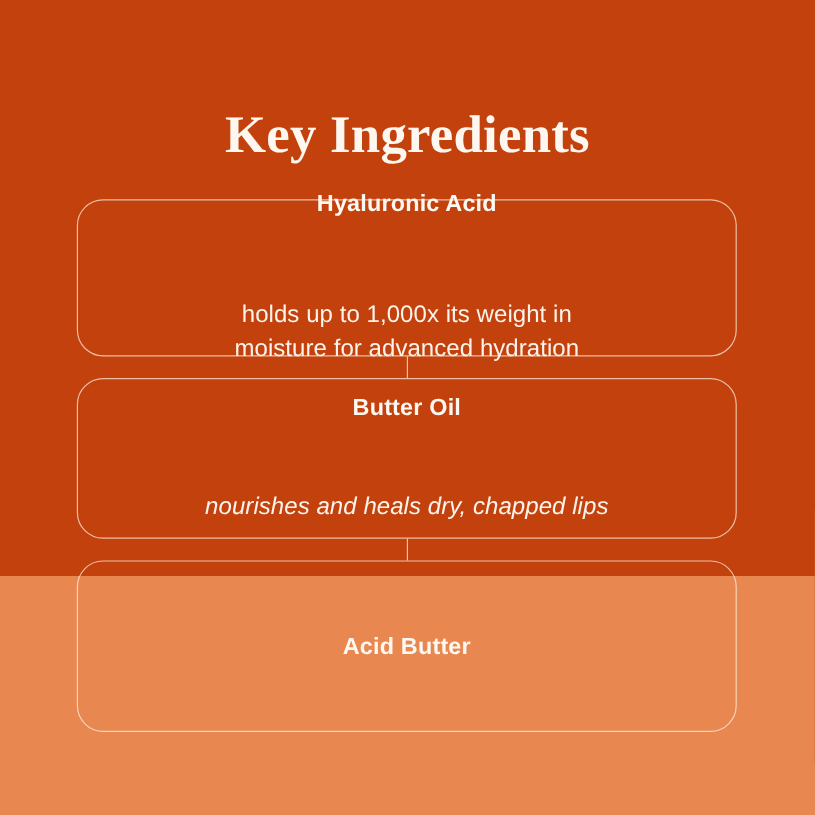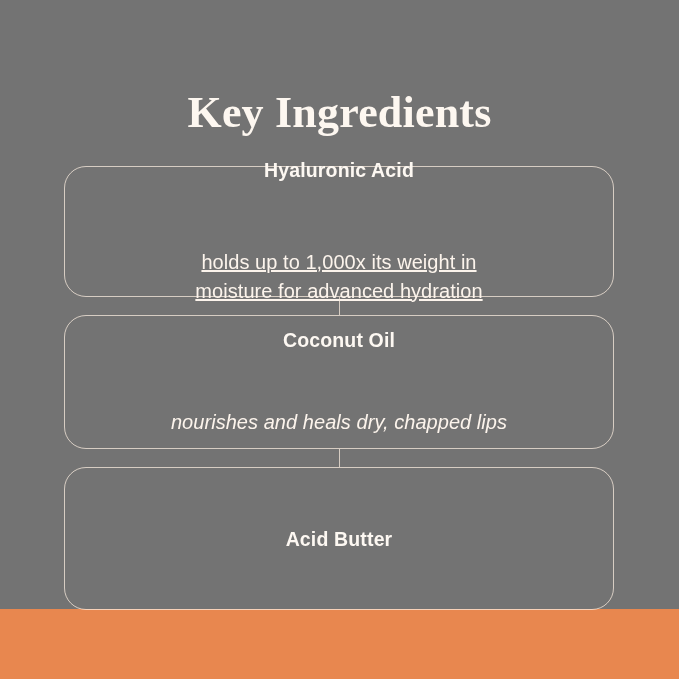--- a/index.html
+++ b/index.html
@@ -13,22 +13,22 @@
     height: 679px;
     overflow: hidden;
     background: #e8874f;
     font-family: "Liberation Sans", sans-serif;
     -webkit-font-smoothing: antialiased;
   }
 
   #infographic {
     position: relative;
     width: 679px;
-    height: 609px;
-    background: #737373;
+    height: 480px;
+    background: #c2410c;
     box-sizing: border-box;
   }
 
   
   .page-title {
     position: absolute;
     left: 0;
     top: 58px;
     width: 679px;
     text-align: center;
@@ -83,21 +83,21 @@
     font-weight: 300;
     font-size: 20px;
     line-height: 29px;
     letter-spacing: 0.05px;
     color: #fcf4ec;
     margin: 0;
     padding: 0 18px;
     white-space: pre-line;
   }
 
-  .card-1 .card-body { margin-top: 22px; text-decoration: underline; }
+  .card-1 .card-body { margin-top: 22px; }
   .card-2 .card-body { margin-top: 12px; font-style: italic; }
   .card-3 .card-body { margin-top: 14px; }
 
   
   .connector {
     position: relative;
     width: 550px;
     height: 18px;
   }
 
@@ -123,21 +123,21 @@
 
     <div class="ingredient-card card-1">
       <div class="card-heading">Hyaluronic Acid</div>
       <div class="card-body">holds up to 1,000x its weight in
 moisture for advanced hydration</div>
     </div>
 
     <div class="connector"></div>
 
     <div class="ingredient-card card-2">
-      <div class="card-heading">Coconut Oil</div>
+      <div class="card-heading">Butter Oil</div>
       <div class="card-body">nourishes and heals dry, chapped lips</div>
     </div>
 
     <div class="connector"></div>
 
     <div class="ingredient-card card-3">
       <div class="card-heading">Acid Butter</div>
     </div>
 
   </div>

